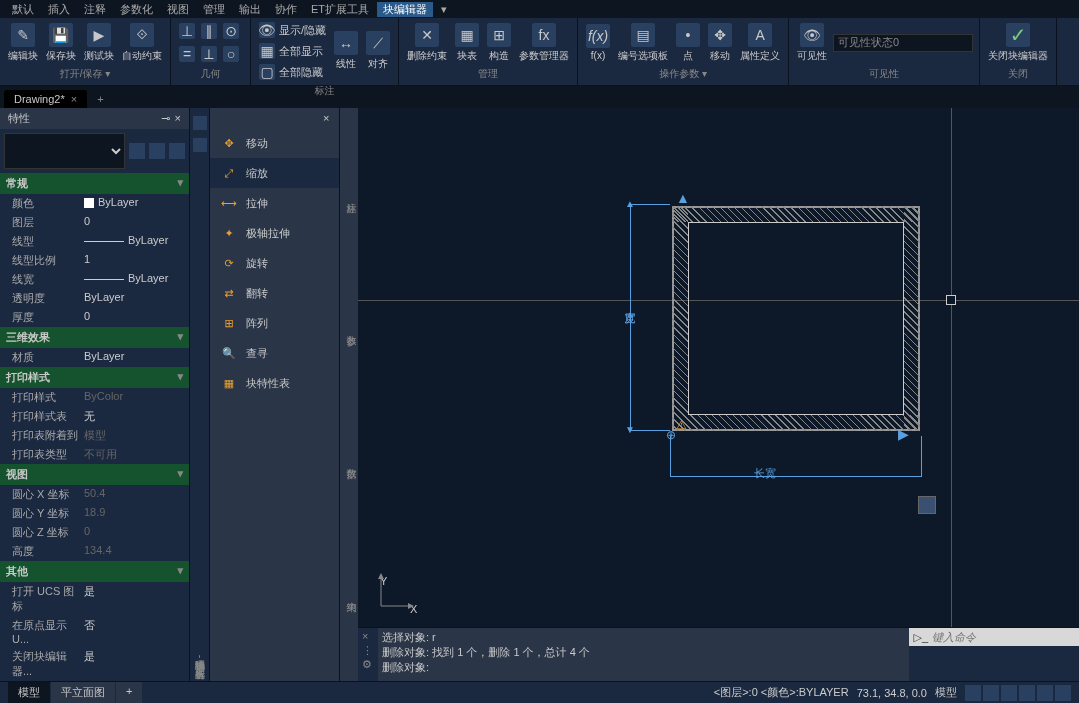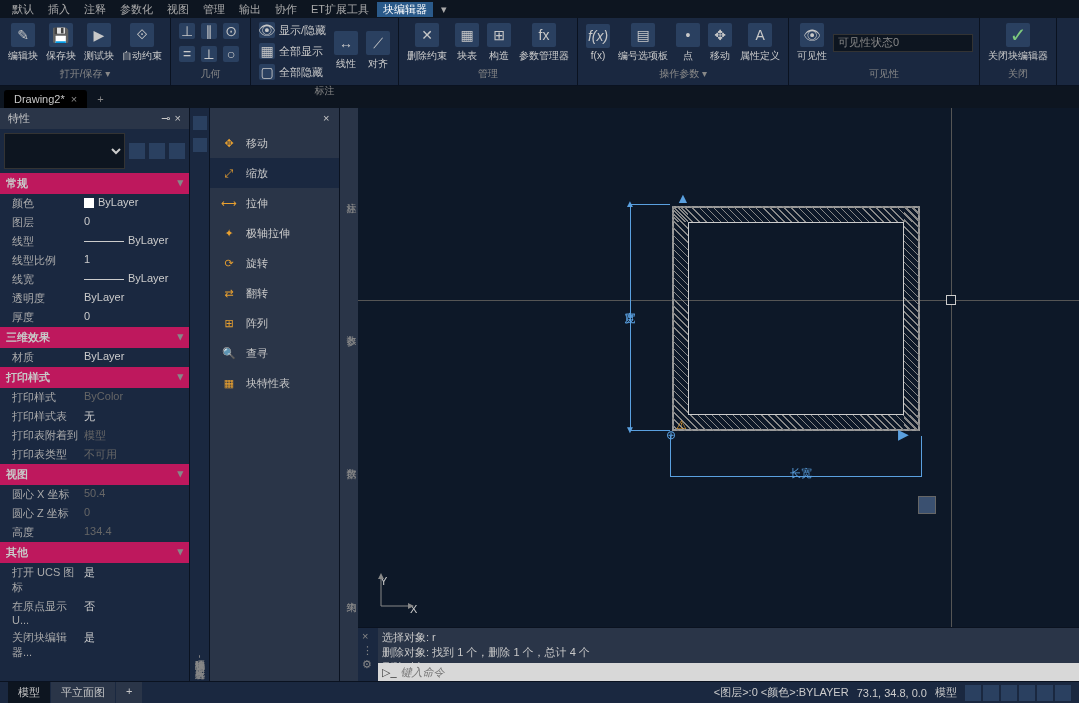--- a/index.html
+++ b/index.html
@@ -25,21 +25,21 @@
 
 .main{position:absolute;top:108px;left:0;right:0;bottom:22px;display:flex}
 
 .props-panel{width:190px;background:#1a2840;border-right:1px solid #0a1220;display:flex;flex-direction:column}
 .props-title{background:#2a3548;padding:3px 8px;display:flex;justify-content:space-between;align-items:center}
 .props-title .icons{display:flex;gap:4px}
 .props-combo{padding:4px;display:flex;align-items:center;gap:4px}
 .props-combo select{flex:1;background:#0d1520;border:1px solid #333;color:#ccc;padding:17px;height:20px}
 .props-combo .ico{width:16px;height:16px;background:#2a4060;cursor:pointer}
 .props-body{flex:1;overflow-y:auto}
-.prop-section{background:#be185d;padding:3px 6px;display:flex;justify-content:space-between;cursor:pointer;font-weight:bold}
+.prop-section{background:#14532d;padding:3px 6px;display:flex;justify-content:space-between;cursor:pointer;font-weight:bold}
 .prop-section::after{content:"▾";color:#888}
 .prop-row{display:flex;padding:2px 0}
 .prop-label{width:80px;padding-left:12px;color:#aaa}
 .prop-val{flex:1;color:#ccc;background:#1a2840;padding-left:4px}
 .prop-val.dim{color:#666}
 .prop-val .swatch{display:inline-block;width:10px;height:10px;background:#fff;margin-right:4px;vertical-align:middle}
 .prop-val .line{display:inline-block;width:40px;border-top:1px solid #ccc;vertical-align:middle;margin-right:4px}
 
 .side-strip{width:20px;background:#1a2840;border-right:1px solid #0a1220;display:flex;flex-direction:column;align-items:center;gap:8px;padding-top:8px}
 .side-strip .ico{width:14px;height:14px;background:#2a4060;cursor:pointer}
@@ -63,21 +63,21 @@
 .rect-outer{position:absolute;left:314px;top:98px;width:248px;height:225px;border:2px solid #999}
 .rect-hatch{position:absolute;left:314px;top:98px;width:248px;height:16px;background:repeating-linear-gradient(45deg,transparent,transparent 4px,#888 4px,#888 5px)}
 .rect-hatch.b{top:307px}
 .rect-hatch.l{left:314px;top:98px;width:16px;height:225px}
 .rect-hatch.r{left:546px;top:98px;width:16px;height:225px}
 .rect-inner{position:absolute;left:330px;top:114px;width:216px;height:193px;border:1px solid #ccc}
 
 .dim-h{position:absolute;left:312px;top:368px;width:252px;height:1px;background:#5aa0e0}
 .dim-h::before,.dim-h::after{content:"";position:absolute;width:1px;height:40px;background:#5aa0e0;top:-40px}
 .dim-h::before{left:0}.dim-h::after{right:0}
-.dim-h-label{position:absolute;left:432px;top:358px;color:#5aa0e0}
+.dim-h-label{position:absolute;left:396px;top:358px;color:#5aa0e0}
 .dim-v{position:absolute;left:272px;top:96px;width:1px;height:227px;background:#5aa0e0}
 .dim-v::before,.dim-v::after{content:"";position:absolute;height:1px;width:40px;background:#5aa0e0;left:0}
 .dim-v::before{top:0}.dim-v::after{bottom:0}
 .dim-v-label{position:absolute;left:264px;top:195px;color:#5aa0e0;writing-mode:vertical-rl}
 
 .arrow-v{position:absolute;left:318px;top:82px;color:#5aa0e0;font-size:14px}
 .arrow-h{position:absolute;left:540px;top:318px;color:#5aa0e0;font-size:14px}
 .dim-arrow-v{position:absolute;left:267px;top:90px;color:#5aa0e0;font-size:10px}
 .dim-arrow-v2{position:absolute;left:267px;top:316px;color:#5aa0e0;font-size:10px}
 .origin{position:absolute;left:308px;top:320px;color:#5aa0e0;font-size:12px}
@@ -85,21 +85,21 @@
 .img-icon{position:absolute;left:560px;top:388px;width:18px;height:18px;background:#3a5070;border:1px solid #666}
 
 .ucs{position:absolute;left:10px;bottom:10px;color:#888}
 .ucs-y{position:absolute;bottom:30px;left:12px}
 .ucs-x{position:absolute;bottom:2px;left:42px}
 .ucs svg{position:absolute;bottom:6px;left:8px}
 
 .cmdline{height:54px;background:#1a2840;border-top:1px solid #0a1220;display:flex}
 .cmd-icons{width:20px;display:flex;flex-direction:column;align-items:center;gap:2px;padding-top:2px}
 .cmd-icons .ico{width:12px;height:12px;cursor:pointer;color:#888}
-.cmd-text{flex:1;display:flex;flex-direction:column}
+.cmd-text{flex:1;display:flex;flex-direction:row}
 .cmd-history{flex:1;background:#2a3548;padding:2px 4px;font-size:10px;color:#aaa;overflow:hidden}
 .cmd-input{height:18px;background:#d8d8d8;display:flex;align-items:center;gap:4px;padding:0 4px}
 .cmd-input span{color:#333}
 .cmd-input input{flex:1;background:transparent;border:none;color:#888;font-style:italic;outline:none}
 
 .statusbar{position:absolute;bottom:0;left:0;right:0;height:22px;background:#1a2840;border-top:1px solid #0a1220;display:flex;align-items:center}
 .model-tabs{display:flex;gap:1px;padding-left:8px}
 .model-tab{background:#2a3548;padding:3px 10px;cursor:pointer}
 .model-tab.active{background:#0d1520}
 .status-right{margin-left:auto;display:flex;align-items:center;gap:8px;padding-right:8px}
@@ -339,20 +339,24 @@
         <div class="prop-row">
           <div class="prop-label">打印表类型</div>
           <div class="prop-val dim">不可用</div>
         </div>
         <div class="prop-section">视图</div>
         <div class="prop-row">
           <div class="prop-label">圆心 X 坐标</div>
           <div class="prop-val dim">50.4</div>
         </div>
         <div class="prop-row">
+          <div class="prop-label">圆心 Y 坐标</div>
+          <div class="prop-val dim">18.9</div>
+        </div>
+        <div class="prop-row">
           <div class="prop-label">圆心 Z 坐标</div>
           <div class="prop-val dim">0</div>
         </div>
         <div class="prop-row">
           <div class="prop-label">高度</div>
           <div class="prop-val dim">134.4</div>
         </div>
         <div class="prop-section">其他</div>
         <div class="prop-row">
           <div class="prop-label">打开 UCS 图标</div>

